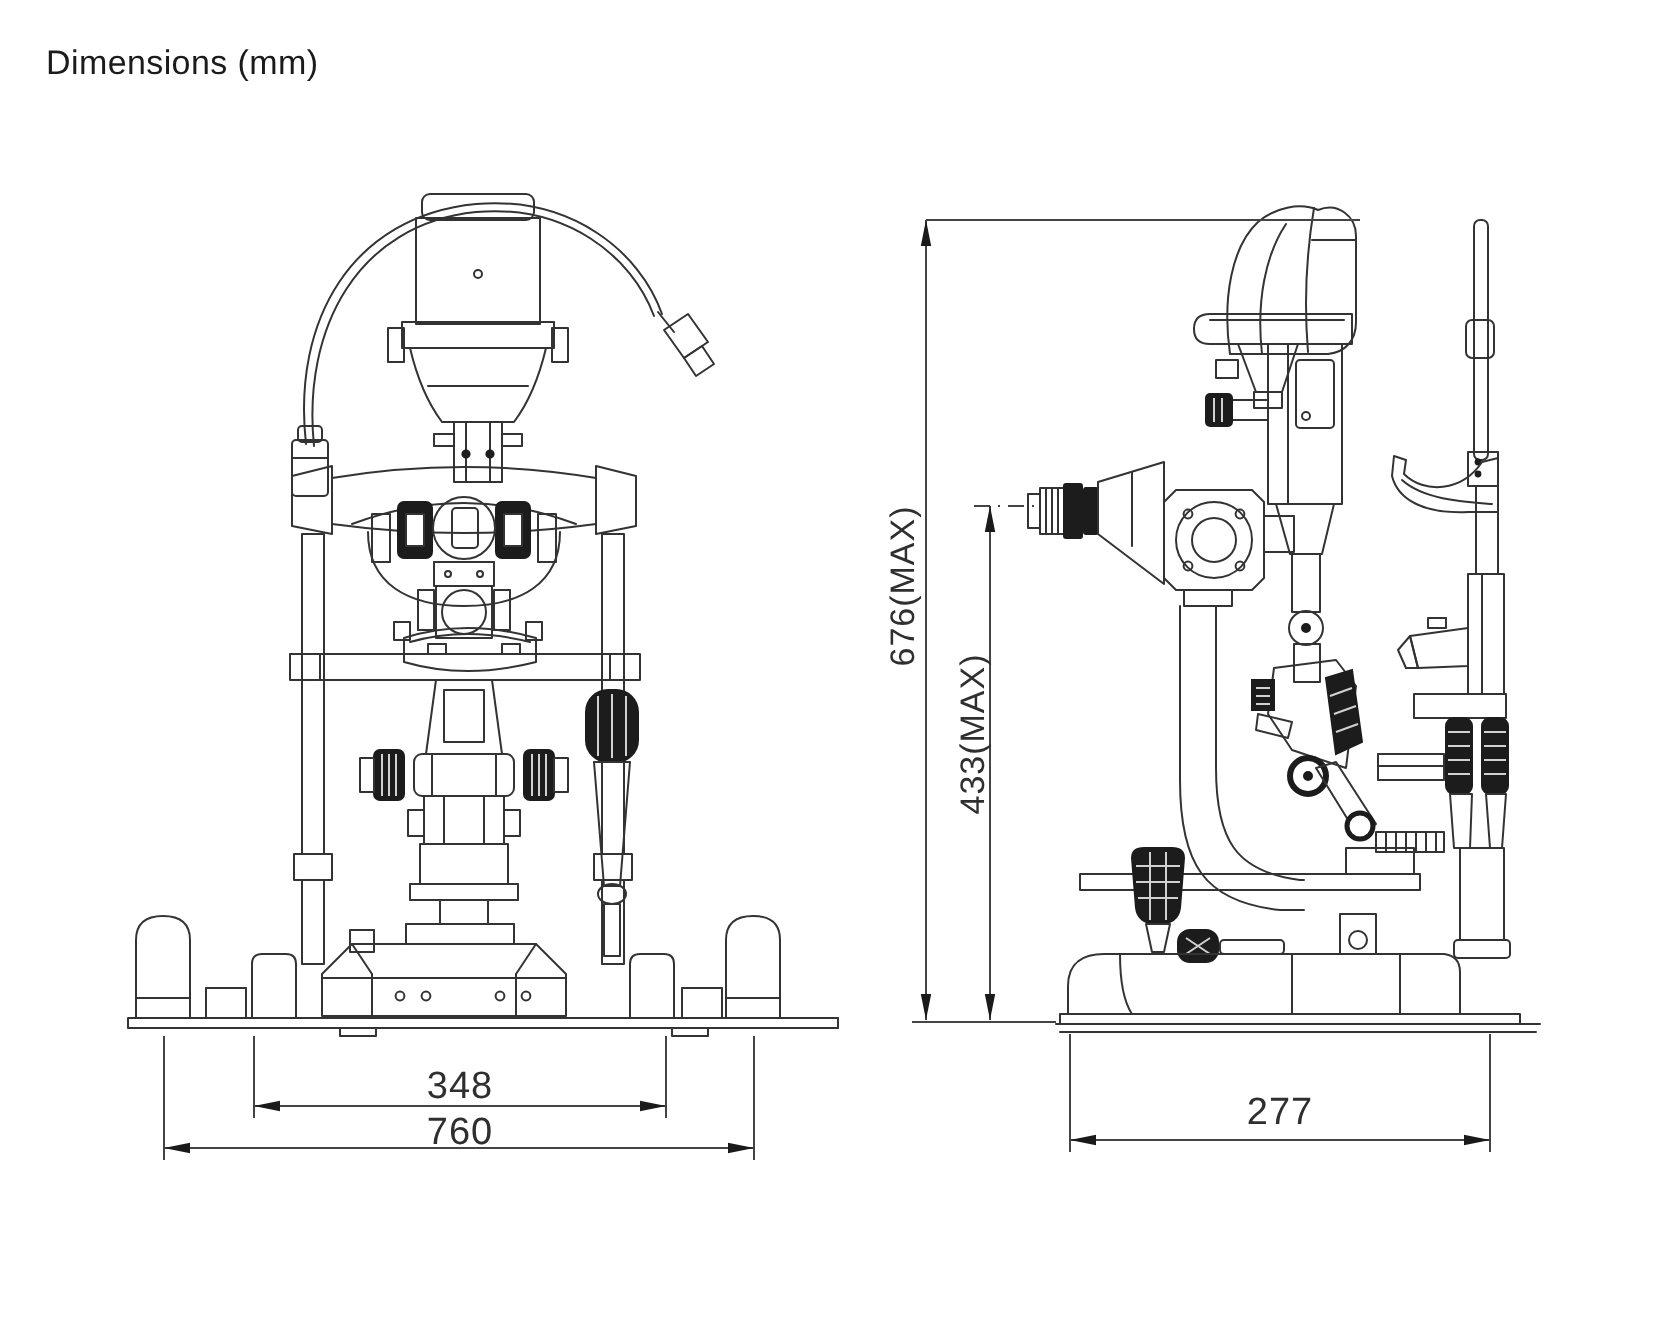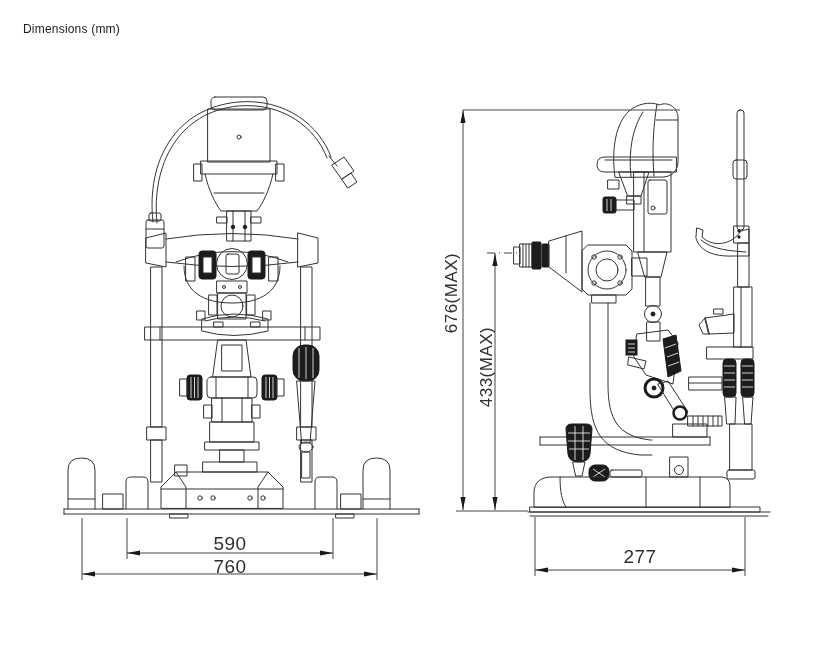--- a/index.html
+++ b/index.html
@@ -1,18 +1,18 @@
 <!DOCTYPE html>
 <html><head>
 <meta charset="utf-8">
 <style>
   html,body{margin:0;padding:0;background:#fff;}
   .canvas{position:relative;width:833px;height:665px;background:#fff;overflow:hidden;
           font-family:"Liberation Sans",sans-serif;}
-  .page-title{position:absolute;left:23px;top:22px;font-size:12px;color:#1b1b1b;
+  .page-title{position:absolute;left:23px;top:22px;font-size:17px;color:#1b1b1b;
               letter-spacing:.2px;}
   .dim-label{position:absolute;font-size:19px;color:#2f2f2f;text-align:center;
              letter-spacing:.5px;white-space:nowrap;}
   .dim-label.vertical{font-size:17px;width:120px;height:22px;line-height:22px;
              transform:rotate(-90deg);}
   svg{position:absolute;left:0;top:0;}
   .ln{fill:none;stroke:#333;stroke-width:1;stroke-linejoin:round;stroke-linecap:round;}
   .dk{fill:#1c1c1c;stroke:#1c1c1c;stroke-width:1;}
   .wh{fill:none;stroke:#fff;stroke-width:1;opacity:.8;}
   .ring{fill:#fff;stroke:#1c1c1c;}
@@ -313,19 +313,19 @@
 
       <g>
         <path class="dim" d="M495 253 L495 510"></path>
         <path class="dim" d="M487 253 L517 253" stroke-dasharray="8 4 1 4"></path>
         <polygon class="arr" points="495,253 492.4,266 497.6,266"></polygon>
         <polygon class="arr" points="495,510 492.4,497 497.6,497"></polygon>
       </g>
     </g>
   </svg>
 
-  <div class="dim-label" style="left:195px;top:533px;width:70px;">590</div>
+  <div class="dim-label" style="left:195px;top:533px;width:70px;">348</div>
   <div class="dim-label" style="left:195px;top:556px;width:70px;">760</div>
   <div class="dim-label" style="left:605px;top:546px;width:70px;">277</div>
   <div class="dim-label vertical" style="left:392px;top:282px;">676(MAX)</div>
   <div class="dim-label vertical" style="left:427px;top:356px;">433(MAX)</div>
 
 </div>
 
 </body></html>

